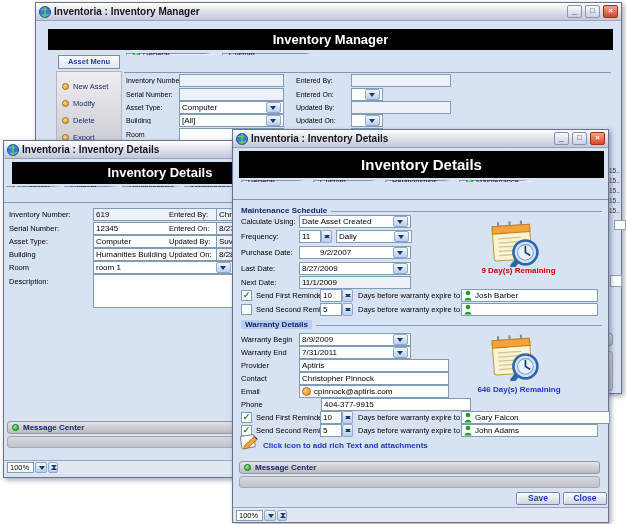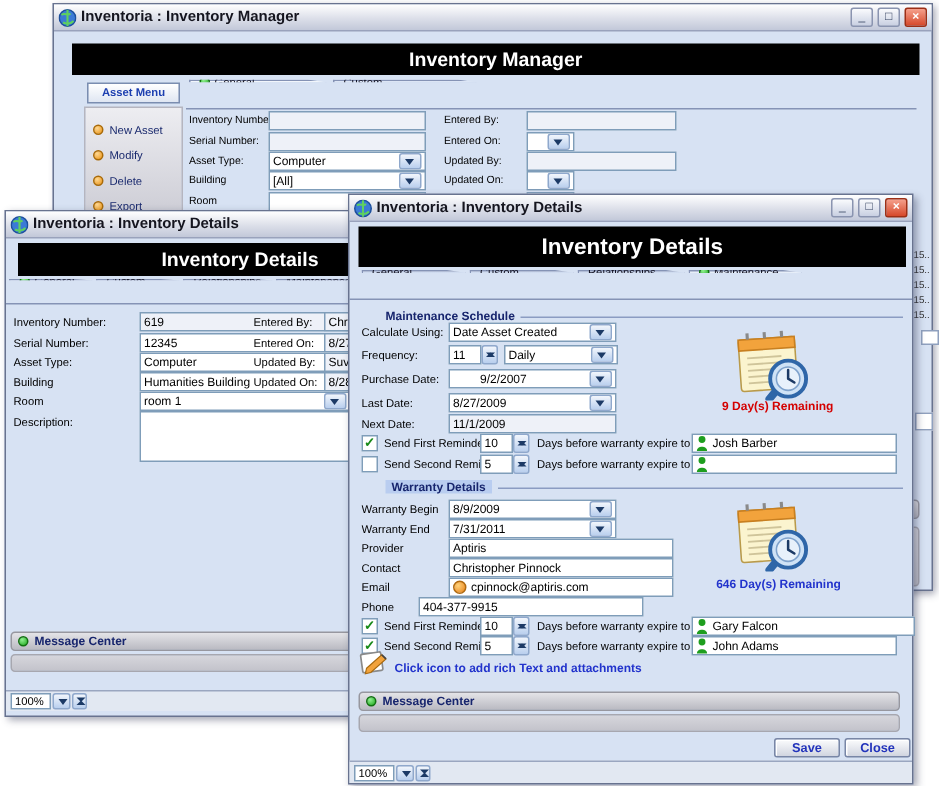--- a/index.html
+++ b/index.html
@@ -39,21 +39,21 @@
               border-top:4px solid #1c3a66;}
   .spin{width:11px;height:13px;box-sizing:border-box;border:1px solid #8fa8cc;border-radius:2px;
         background:linear-gradient(#f2f6fc,#b9cfee);position:relative;flex-shrink:0;}
   .spin::before{content:"";position:absolute;left:2px;top:1px;border:3px solid transparent;
                 border-bottom:3px solid #1c3a66;}
   .spin::after{content:"";position:absolute;left:2px;bottom:1px;border:3px solid transparent;
                border-top:3px solid #1c3a66;}
   .chk{width:11px;height:11px;box-sizing:border-box;border:1px solid #7f9db9;background:#fff;
        font-size:9px;line-height:9px;text-align:center;color:#1a8a1a;font-weight:bold;flex-shrink:0;}
   .sect{position:absolute;display:flex;align-items:center;gap:4px;height:11px;}
-  .sect .sl{font-size:8px;font-weight:bold;color:#17256d;white-space:nowrap;margin-left:16px;}
+  .sect .sl{font-size:8px;font-weight:bold;color:#17256d;white-space:nowrap;}
   .sect.hl .sl{background:#b9cdf0;padding:0 4px;}
   .sect .ln{flex:1;border-top:1px solid #8b9cc2;margin-top:2px;}
   .msgbar{position:absolute;height:13px;box-sizing:border-box;border:1px solid #97979f;border-radius:3px;
           background:linear-gradient(#e3e3e7,#babac2);display:flex;align-items:center;gap:4px;
           padding:0 4px;font-size:8px;font-weight:bold;color:#17256d;}
   .msgpanel{position:absolute;box-sizing:border-box;border:1px solid #a7a7af;border-radius:3px;
             background:linear-gradient(#d6d6dc,#c3c3cb);}
   .btn{position:absolute;width:44px;height:13px;box-sizing:border-box;border:1px solid #7886a6;
        border-radius:2px;background:linear-gradient(#fbfcfd,#d1d5e0);box-shadow:inset 1px 1px 0 #fff;
        font-size:8.5px;font-weight:bold;color:#2233bb;text-align:center;line-height:11px;}
@@ -468,21 +468,21 @@
         </span>
     </div>
     <div class="row" style="left:8px;top:254px;">
       <span class="lbl" style="width:58px;">Email</span>
       <span class="tofield" style="width:150px;">
         <span class="mailicon"></span>
         <span>cpinnock@aptiris.com</span>
       </span>
     </div>
     <div class="row" style="left:8px;top:267px;">
-      <span class="lbl" style="width:38px;">Phone</span>
+      <span class="lbl" style="width:80px;">Phone</span>
       <span class="tbx" style="width:150px;">
           <span>404-377-9915</span>
         </span>
     </div>
 
     <svg style="position:absolute;left:258px;top:201px;" width="48" height="50" viewBox="0 0 46 48">
         <use href="#calclock"></use>
       </svg>
     <div class="remaining blue" style="left:236px;top:255px;width:100px;">646 Day(s) Remaining</div>
 

